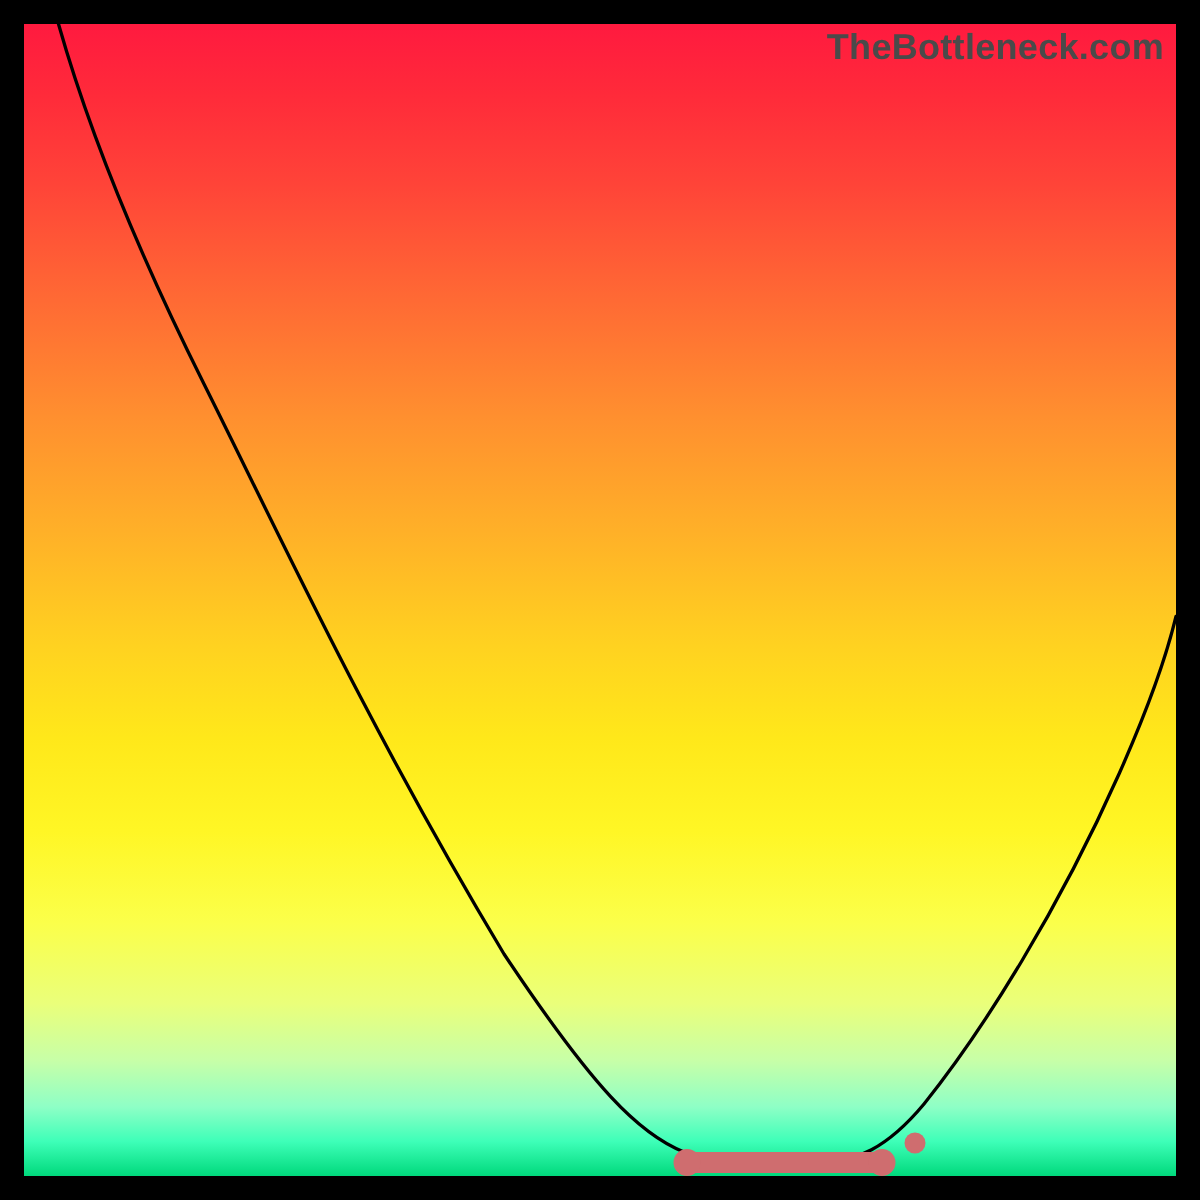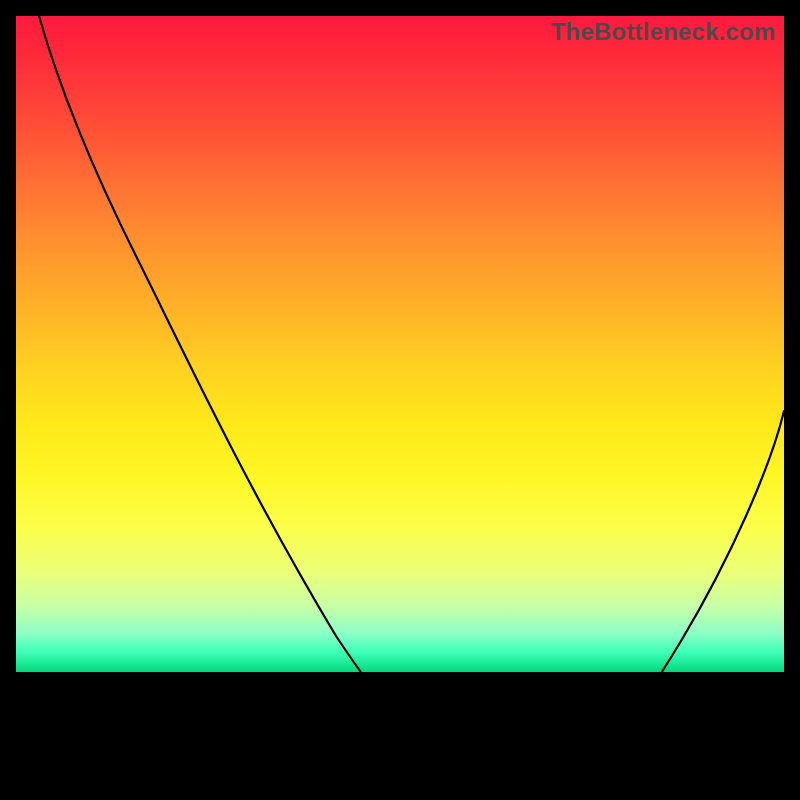--- a/index.html
+++ b/index.html
@@ -9,21 +9,21 @@
     height: 800px;
     background: #000;
     overflow: hidden;
     font-family: Arial, Helvetica, sans-serif;
   }
   .frame {
     position: absolute;
     left: 16px;
     top: 16px;
     width: 768px;
-    height: 656px;
+    height: 768px;
     overflow: hidden;
   }
   .gradient {
     position: absolute;
     left: 0; top: 0; right: 0; bottom: 0;
     background: linear-gradient(to bottom,
       #ff1a3f 0%,
       #ff2a3a 6%,
       #ff4438 14%,
       #ff6a34 24%,

